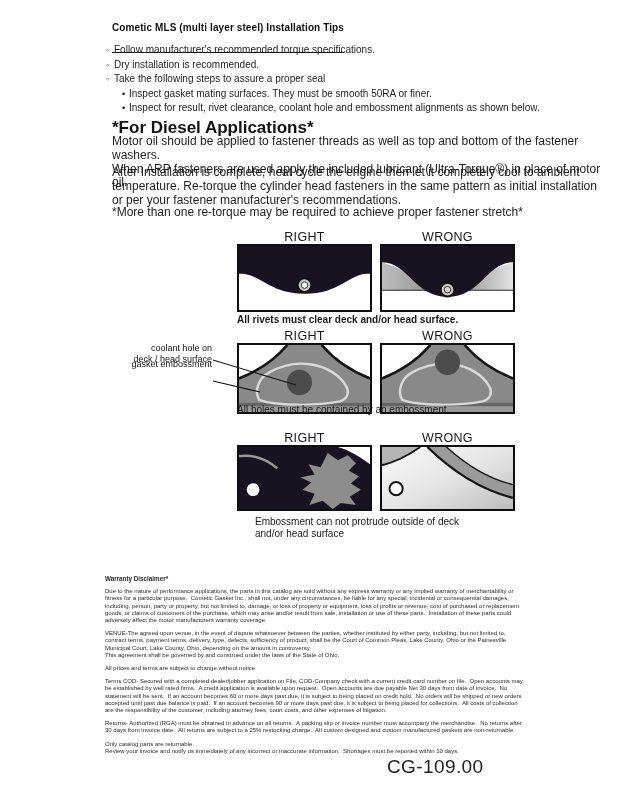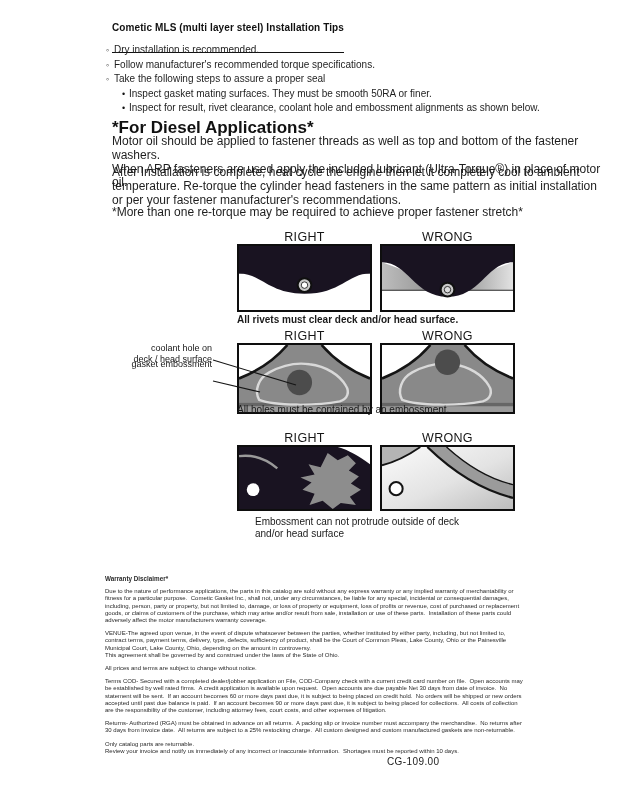--- a/index.html
+++ b/index.html
@@ -33,32 +33,32 @@
 
   .caption { position:absolute; font-size:10px; color:#1a1a1a; white-space:pre-line; line-height:11.5px; }
 
   .ann-label { position:absolute; right:406px; text-align:right; font-size:9px; line-height:11px; white-space:pre-line; color:#161616; }
   .leader-svg { position:absolute; left:110px; top:330px; pointer-events:none; }
 
   .disclaimer { position:absolute; left:105px; top:575px; width:472px; font-size:6px; line-height:7.2px; color:#2a2a2a; }
   .disc-h { font-weight:bold; font-size:6.3px; margin:0 0 6px 0; }
   .disc-p { white-space:pre-wrap; margin:0 0 6px 0; }
 
-  .footer-code { position:absolute; left:387px; top:756px; font-size:10px; color:#222; letter-spacing:.4px; }
+  .footer-code { position:absolute; left:387px; top:756px; font-size:19px; color:#222; letter-spacing:.4px; }
 </style>
 </head>
 <body>
 
 <div class="page">
 
   <div class="title">Cometic MLS (multi layer steel) Installation Tips</div>
 
   <div class="bullets">
+    <div class="bullet"><span class="bm">◦</span><span>Follow manufacturer's recommended torque specifications.</span></div>
     <div class="bullet"><span class="bm">◦</span><span>Dry installation is recommended.</span></div>
-    <div class="bullet"><span class="bm">◦</span><span>Follow manufacturer's recommended torque specifications.</span></div>
     <div class="bullet"><span class="bm">◦</span><span>Take the following steps to assure a proper seal</span></div>
     <div class="subbullet"><span class="bm">•</span><span>Inspect gasket mating surfaces.  They must be smooth 50RA or finer.</span></div>
     <div class="subbullet"><span class="bm">•</span><span>Inspect for result, rivet clearance, coolant hole and embossment alignments as shown below.</span></div>
   </div>
 
   <div class="sec-heading" style="top:118px;">*For Diesel Applications*</div>
   <div class="para" style="top:135px;">Motor oil should be applied to fastener threads as well as top and bottom of the fastener washers.
 When ARP fasteners are used apply the included lubricant (Ultra-Torque®) in place of motor oil.</div>
   <div class="para" style="top:166px;">After Installation is complete, heat cycle the engine then let it completely cool to ambient
 temperature. Re-torque the cylinder head fasteners in the same pattern as initial installation

